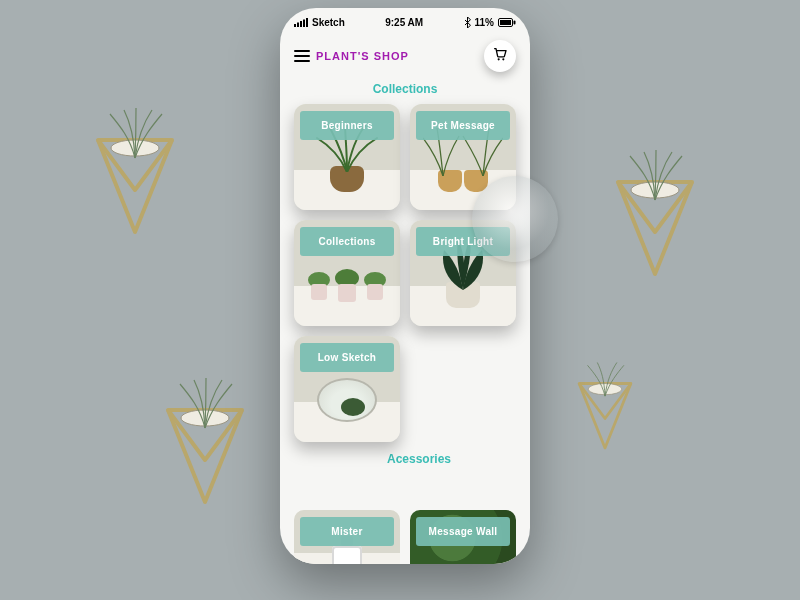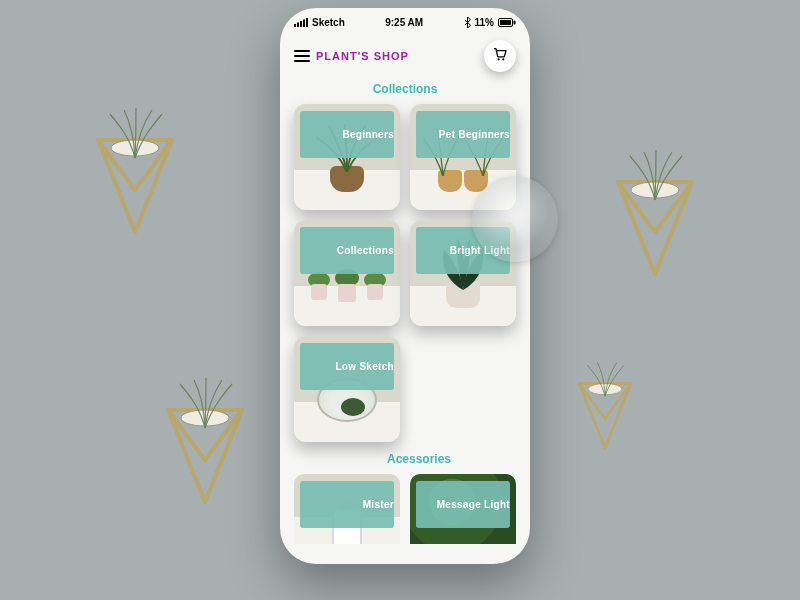--- a/index.html
+++ b/index.html
@@ -110,22 +110,22 @@
     box-shadow: 0 8px 16px rgba(0,0,0,0.25);
     cursor:pointer;
     background: #ecece3;
   }
   .card-label {
     position:absolute; top:7px; left:6px; right:6px;
     background: rgba(120,190,178,0.92);
     color:#fff;
     font-size:10px;
     font-weight:600;
-    text-align:right;
-    padding:18px 0;
+    text-align:center;
+    padding:9px 0;
     border-radius:3px;
     letter-spacing:0.3px;
   }
   .card-art {
     position:absolute; inset:0;
   }
 
   
   .scene-table {
     position:absolute; left:0; right:0; bottom:0; height:38%;
@@ -165,21 +165,21 @@
   }
   .card-living .frame {
     position:absolute; bottom:24px; left:50%; transform:translateX(-50%);
     width:52px; height:52px;
     border:5px solid #c9a77f;
     background: radial-gradient(circle at 40% 40%, #4c7a3c 0 35%, #335c27 36% 70%, #2a4a1f 71% 100%);
     border-radius:4px;
   }
 
   
-  .cards.accessories .card { height:70px; border-radius:10px 10px 0 0; box-shadow:none; }
+  .cards.accessories .card { height:70px; border-radius:10px 10px 0 0; box-shadow:none;margin-top:36px; }
   .card-msg .card-art { background: radial-gradient(circle at 40% 40%, #4c7a3c 0 30%, #335c27 31% 65%, #2a4a1f 66% 100%); }
   .card-mister .spray {
     position:absolute; bottom:-10px; left:50%; transform:translateX(-50%);
     width:30px; height:44px; background:#fff; border-radius:4px 4px 6px 6px;
     box-shadow: inset 0 0 0 2px #d9d9d9;
   }
   .card-mister .spray::before {
     content:""; position:absolute; top:-10px; left:50%; transform:translateX(-50%);
     width:12px; height:10px; background:#bfbfbf; border-radius:2px;
   }
@@ -362,21 +362,21 @@
                 <path d="M20 48 C14 30 6 18 0 10"></path>
                 <path d="M20 48 C18 28 16 12 14 0"></path>
                 <path d="M20 48 C24 30 30 18 36 8"></path>
                 <path d="M60 48 C54 30 46 18 40 8"></path>
                 <path d="M60 48 C62 28 64 12 66 0"></path>
                 <path d="M60 48 C66 30 74 18 80 10"></path>
               </g>
             </svg>
           </div>
       </div>
-      <div class="card-label">Pet Beginners</div>
+      <div class="card-label">Pet Message</div>
     </div>
 
     <div class="card card-succ">
       <div class="card-art">
           <div class="scene-wall"></div>
           <div class="scene-table"></div>
         <div class="pot-row">
             <svg viewBox="0 0 88 44">
           <g>
                 <ellipse cx="16" cy="16" rx="11" ry="8" fill="#5a8b45"></ellipse>
@@ -435,19 +435,19 @@
     <div class="card card-mister">
       <div class="card-art">
           <div class="scene-wall"></div>
           <div class="scene-table"></div>
         <div class="spray"></div>
       </div>
       <div class="card-label">Mister</div>
     </div>
     <div class="card card-msg">
       <div class="card-art"></div>
-      <div class="card-label">Message Light</div>
+      <div class="card-label">Message Wall</div>
     </div>
   </div>
 
 </div>
 
 <div class="touch-indicator"></div>
 
 </body></html>

